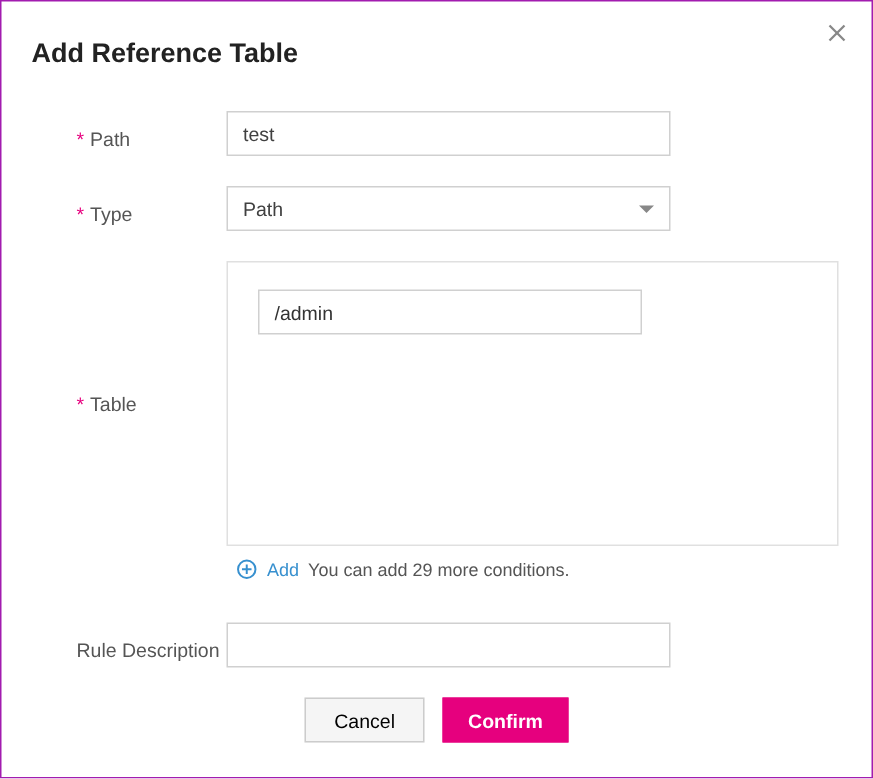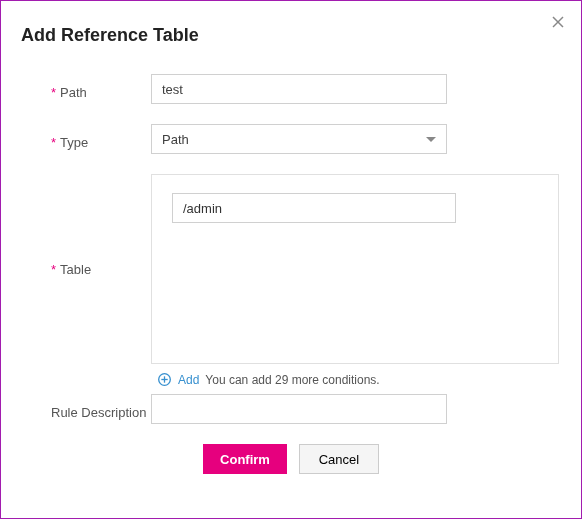--- a/index.html
+++ b/index.html
@@ -86,21 +86,21 @@
       border-top: 5px solid #888;
     }
     .value-box {
       width: 408px;
       height: 190px;
       border: 1px solid #e0e0e0;
       padding: 18px 20px;
       overflow: auto;
     }
     .value-input {
-      width: 284px;
+      width: 256px;
       height: 30px;
       border: 1px solid #d0d0d0;
       padding: 4px 10px;
       font-size: 13px;
       color: #333;
       outline: none;
     }
     .add-row {
       display: flex;
       align-items: center;
@@ -138,21 +138,21 @@
       padding: 0 16px;
     }
     .btn-primary {
       background: #e6007e;
       color: #fff;
       border: 1px solid #e6007e;
       font-weight: bold;
     }
     .value-row { align-items: center; }
     .value-row .label-col { padding-top: 0; }
-    .add-row-wrapper { margin-left: 130px; padding-left: 6px; margin-bottom: 7px; text-align: right; }
+    .add-row-wrapper { margin-left: 130px; padding-left: 6px; margin-bottom: 28px; text-align: right; }
     .desc-input { width: 296px; height: 30px; border: 1px solid #d0d0d0; padding: 0 10px; font-size: 13px; outline: none; }
   </style>
 </head>
 <body>
 
 <div class="dialog">
 
   <div class="close-btn">
     <svg viewBox="0 0 12 12">
         <line x1="1" y1="1" x2="11" y2="11"></line>
@@ -214,17 +214,17 @@
   <div class="form-row align-center">
     <div class="label-col" style="padding-left:30px;">
       <span>Rule Description</span>
     </div>
     <div class="field-col">
       <input type="text" class="desc-input" value="" style="">
     </div>
   </div>
 
   <div class="button-row">
+    <button class="btn">Cancel</button>
     <button class="btn btn-primary">Confirm</button>
-    <button class="btn">Cancel</button>
   </div>
 
 </div>
 
 </body></html>

